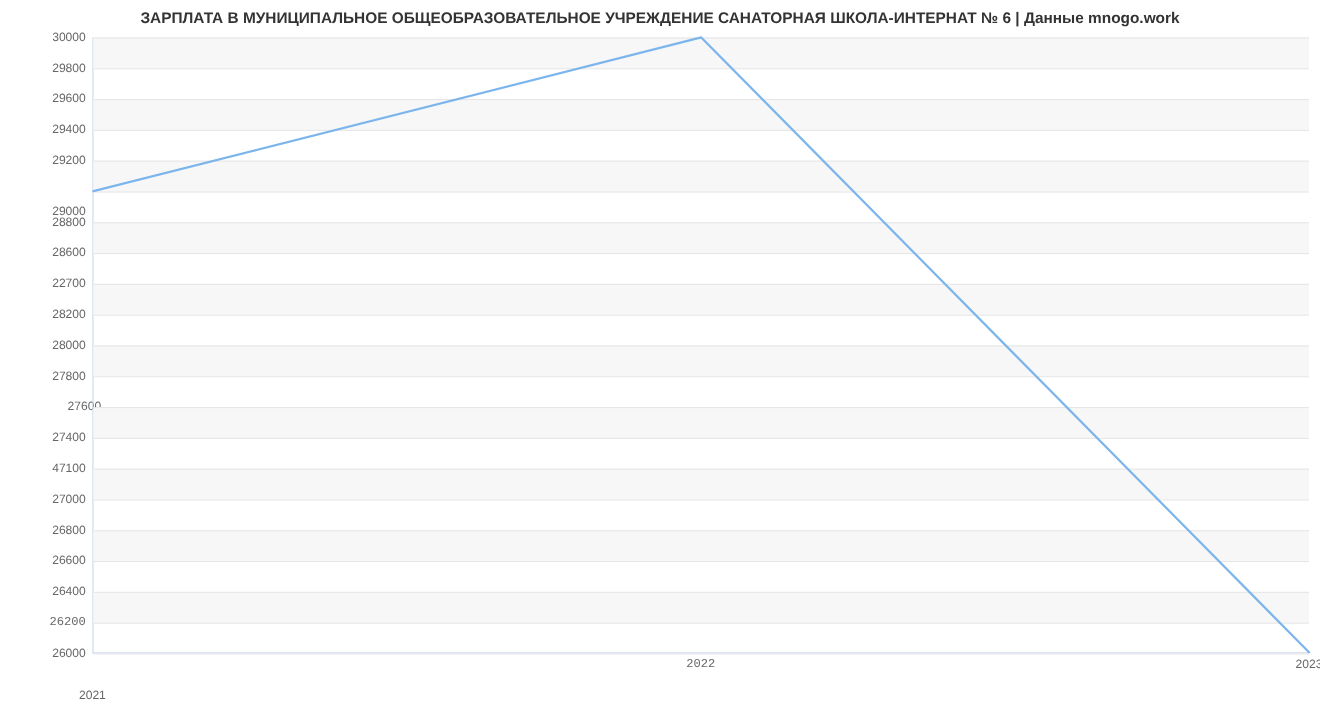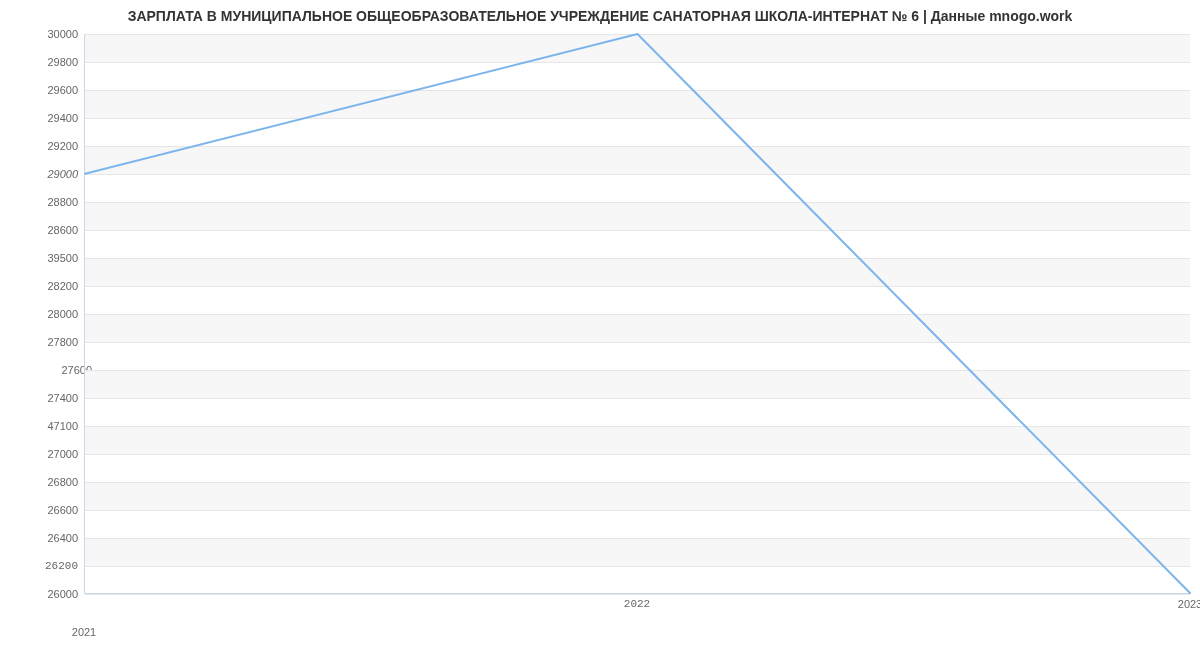--- a/index.html
+++ b/index.html
@@ -96,24 +96,24 @@
       <div class="y-tick" style="top: 538px; left: 18px;">26400</div>
       <div class="y-tick" style="top: 510px; left: 18px;">26600</div>
       <div class="y-tick" style="top: 482px; left: 18px;">26800</div>
       <div class="y-tick" style="top: 454px; left: 18px;">27000</div>
       <div class="y-tick" style="top: 426px; left: 18px;">47100</div>
       <div class="y-tick" style="top: 398px; left: 18px;">27400</div>
       <div class="y-tick" style="top: 370px; left: 32px;">27600</div>
       <div class="y-tick" style="top: 342px; left: 18px;">27800</div>
       <div class="y-tick" style="top: 314px; left: 18px;">28000</div>
       <div class="y-tick" style="top: 286px; left: 18px;">28200</div>
-      <div class="y-tick" style="top: 258px; left: 18px;">39500</div>
+      <div class="y-tick" style="top: 258px; left: 18px;">22700</div>
       <div class="y-tick" style="top: 230px; left: 18px;">28600</div>
       <div class="y-tick" style="top: 202px; left: 18px;">28800</div>
-      <div class="y-tick" style="top: 174px; left: 18px; font-style: italic;">29000</div>
+      <div class="y-tick" style="top: 192px; left: 18px;">29000</div>
       <div class="y-tick" style="top: 146px; left: 18px;">29200</div>
       <div class="y-tick" style="top: 118px; left: 18px;">29400</div>
       <div class="y-tick" style="top: 90px; left: 18px;">29600</div>
       <div class="y-tick" style="top: 62px; left: 18px;">29800</div>
       <div class="y-tick" style="top: 34px; left: 18px;">30000</div>
     </div>
 
   <div id="x-ticks">
       <div class="x-tick" style="left: 84px; margin-top: 28px;">2021</div>
       <div class="x-tick" style="left: 637px; font-family: Liberation Mono, monospace;">2022</div>

